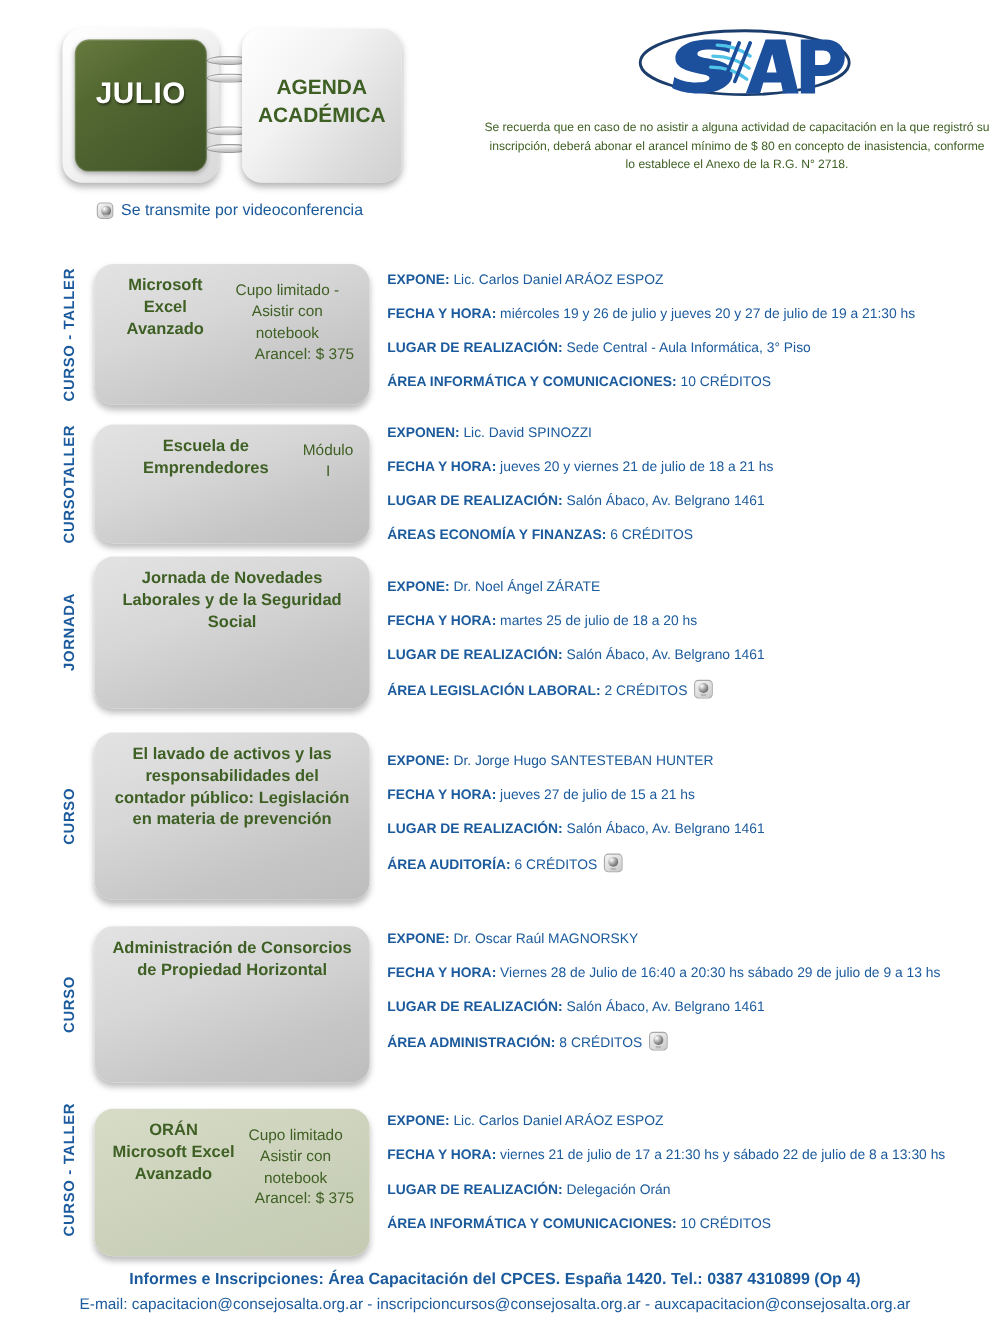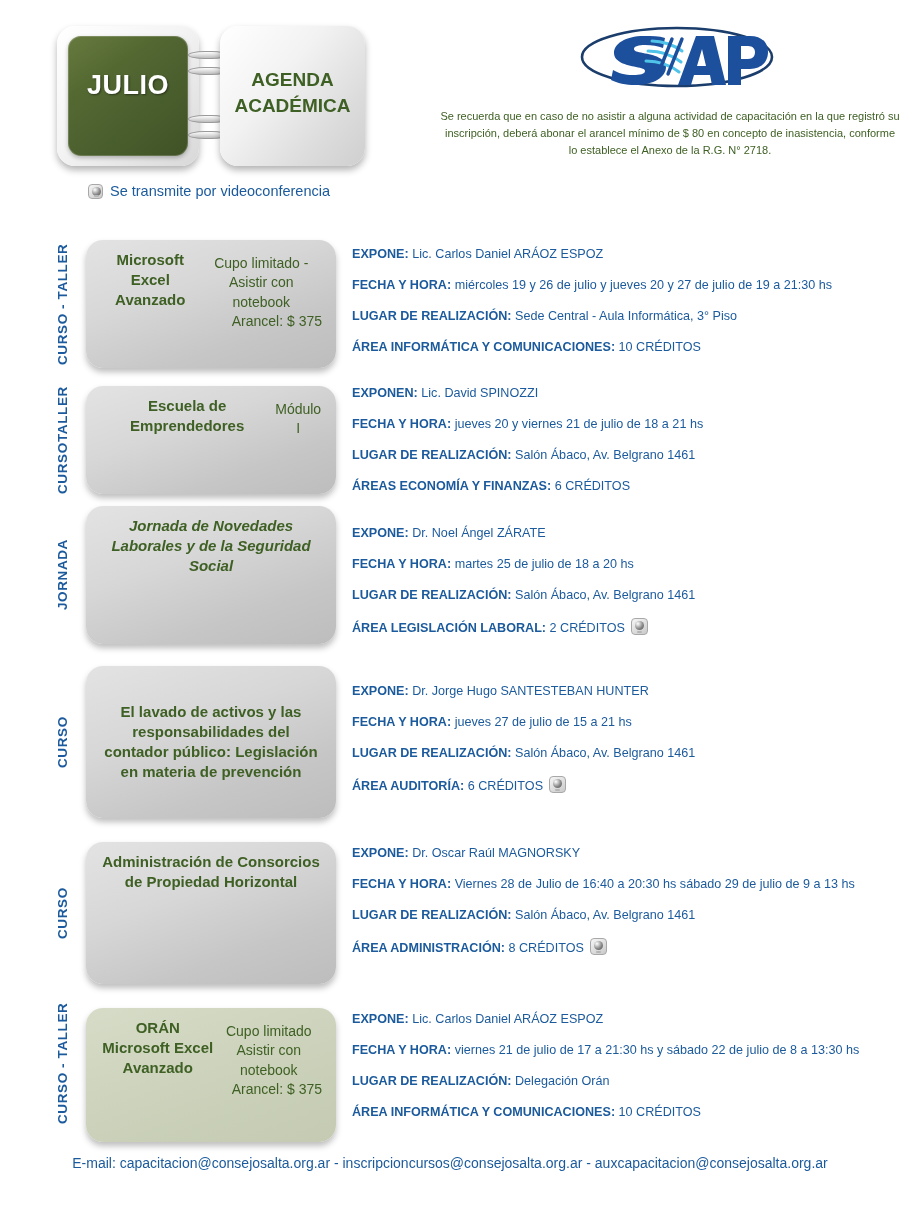--- a/index.html
+++ b/index.html
@@ -274,35 +274,35 @@
         <div class="det-row"><b>EXPONEN:</b><span class="val"> Lic. David SPINOZZI</span></div>
         <div class="det-row"><b>FECHA Y HORA:</b><span class="val"> jueves 20 y viernes 21 de julio de 18 a 21 hs</span></div>
         <div class="det-row"><b>LUGAR DE REALIZACIÓN:</b><span class="val"> Salón Ábaco, Av. Belgrano 1461</span></div>
         <div class="det-row"><b>ÁREAS  ECONOMÍA Y FINANZAS:</b><span class="val"> 6 CRÉDITOS</span></div>
       </div>
     </div>
     <div class="block" style="top: 498px;">
       <div class="side-label" style="top: 8px; height: 138px;">
         <span>JORNADA</span>
       </div>
-      <div class="panel" style="top: 8px; height: 138px; font-style: italic;">
+      <div class="panel" style="top: 8px; height: 138px;">
         <div class="p-title">Jornada de Novedades Laborales y de la Seguridad Social</div>
       </div>
       <div class="details" style="top: 27px;">
         <div class="det-row"><b>EXPONE:</b><span class="val"> Dr. Noel Ángel ZÁRATE</span></div>
         <div class="det-row"><b>FECHA Y HORA:</b><span class="val"> martes 25 de julio de 18 a 20 hs</span></div>
         <div class="det-row"><b>LUGAR DE REALIZACIÓN:</b><span class="val"> Salón Ábaco, Av. Belgrano 1461</span></div>
         <div class="det-row"><b>ÁREA LEGISLACIÓN LABORAL:</b><span class="val"> 2 CRÉDITOS</span><span class="cam big"></span></div>
       </div>
     </div>
     <div class="block" style="top: 658px;">
       <div class="side-label" style="top: 8px; height: 152px;">
         <span>CURSO</span>
       </div>
-      <div class="panel" style="top: 8px; height: 152px; align-items: center;">
+      <div class="panel" style="top: 8px; height: 152px;">
         <div class="p-title">El lavado de activos y las responsabilidades del contador público: Legislación en materia de prevención</div>
       </div>
       <div class="details" style="top: 25px;">
         <div class="det-row"><b>EXPONE:</b><span class="val"> Dr. Jorge Hugo SANTESTEBAN HUNTER</span></div>
         <div class="det-row"><b>FECHA Y HORA:</b><span class="val"> jueves 27 de julio de 15 a 21 hs</span></div>
         <div class="det-row"><b>LUGAR DE REALIZACIÓN:</b><span class="val"> Salón Ábaco, Av. Belgrano 1461</span></div>
         <div class="det-row"><b>ÁREA AUDITORÍA:</b><span class="val"> 6 CRÉDITOS</span><span class="cam big"></span></div>
       </div>
     </div>
     <div class="block" style="top: 834px;">
@@ -333,14 +333,15 @@
       <div class="details" style="top: 23px;">
         <div class="det-row"><b>EXPONE:</b><span class="val"> Lic. Carlos Daniel ARÁOZ ESPOZ</span></div>
         <div class="det-row"><b>FECHA Y HORA:</b><span class="val"> viernes 21 de julio de 17 a 21:30 hs y sábado 22 de julio de 8 a 13:30 hs</span></div>
         <div class="det-row"><b>LUGAR DE REALIZACIÓN:</b><span class="val"> Delegación Orán</span></div>
         <div class="det-row"><b>ÁREA INFORMÁTICA Y COMUNICACIONES:</b><span class="val"> 10 CRÉDITOS</span></div>
       </div>
     </div>
   </div>
 
 <div class="footer">
+  <div class="foot-1">Informes e Inscripciones: Área Capacitación del CPCES. España 1420. Tel.: 0387 4310899 (Op 4)</div>
   <div class="foot-2">E-mail: capacitacion@consejosalta.org.ar - inscripcioncursos@consejosalta.org.ar - auxcapacitacion@consejosalta.org.ar</div>
 </div>
 
 </body></html>

